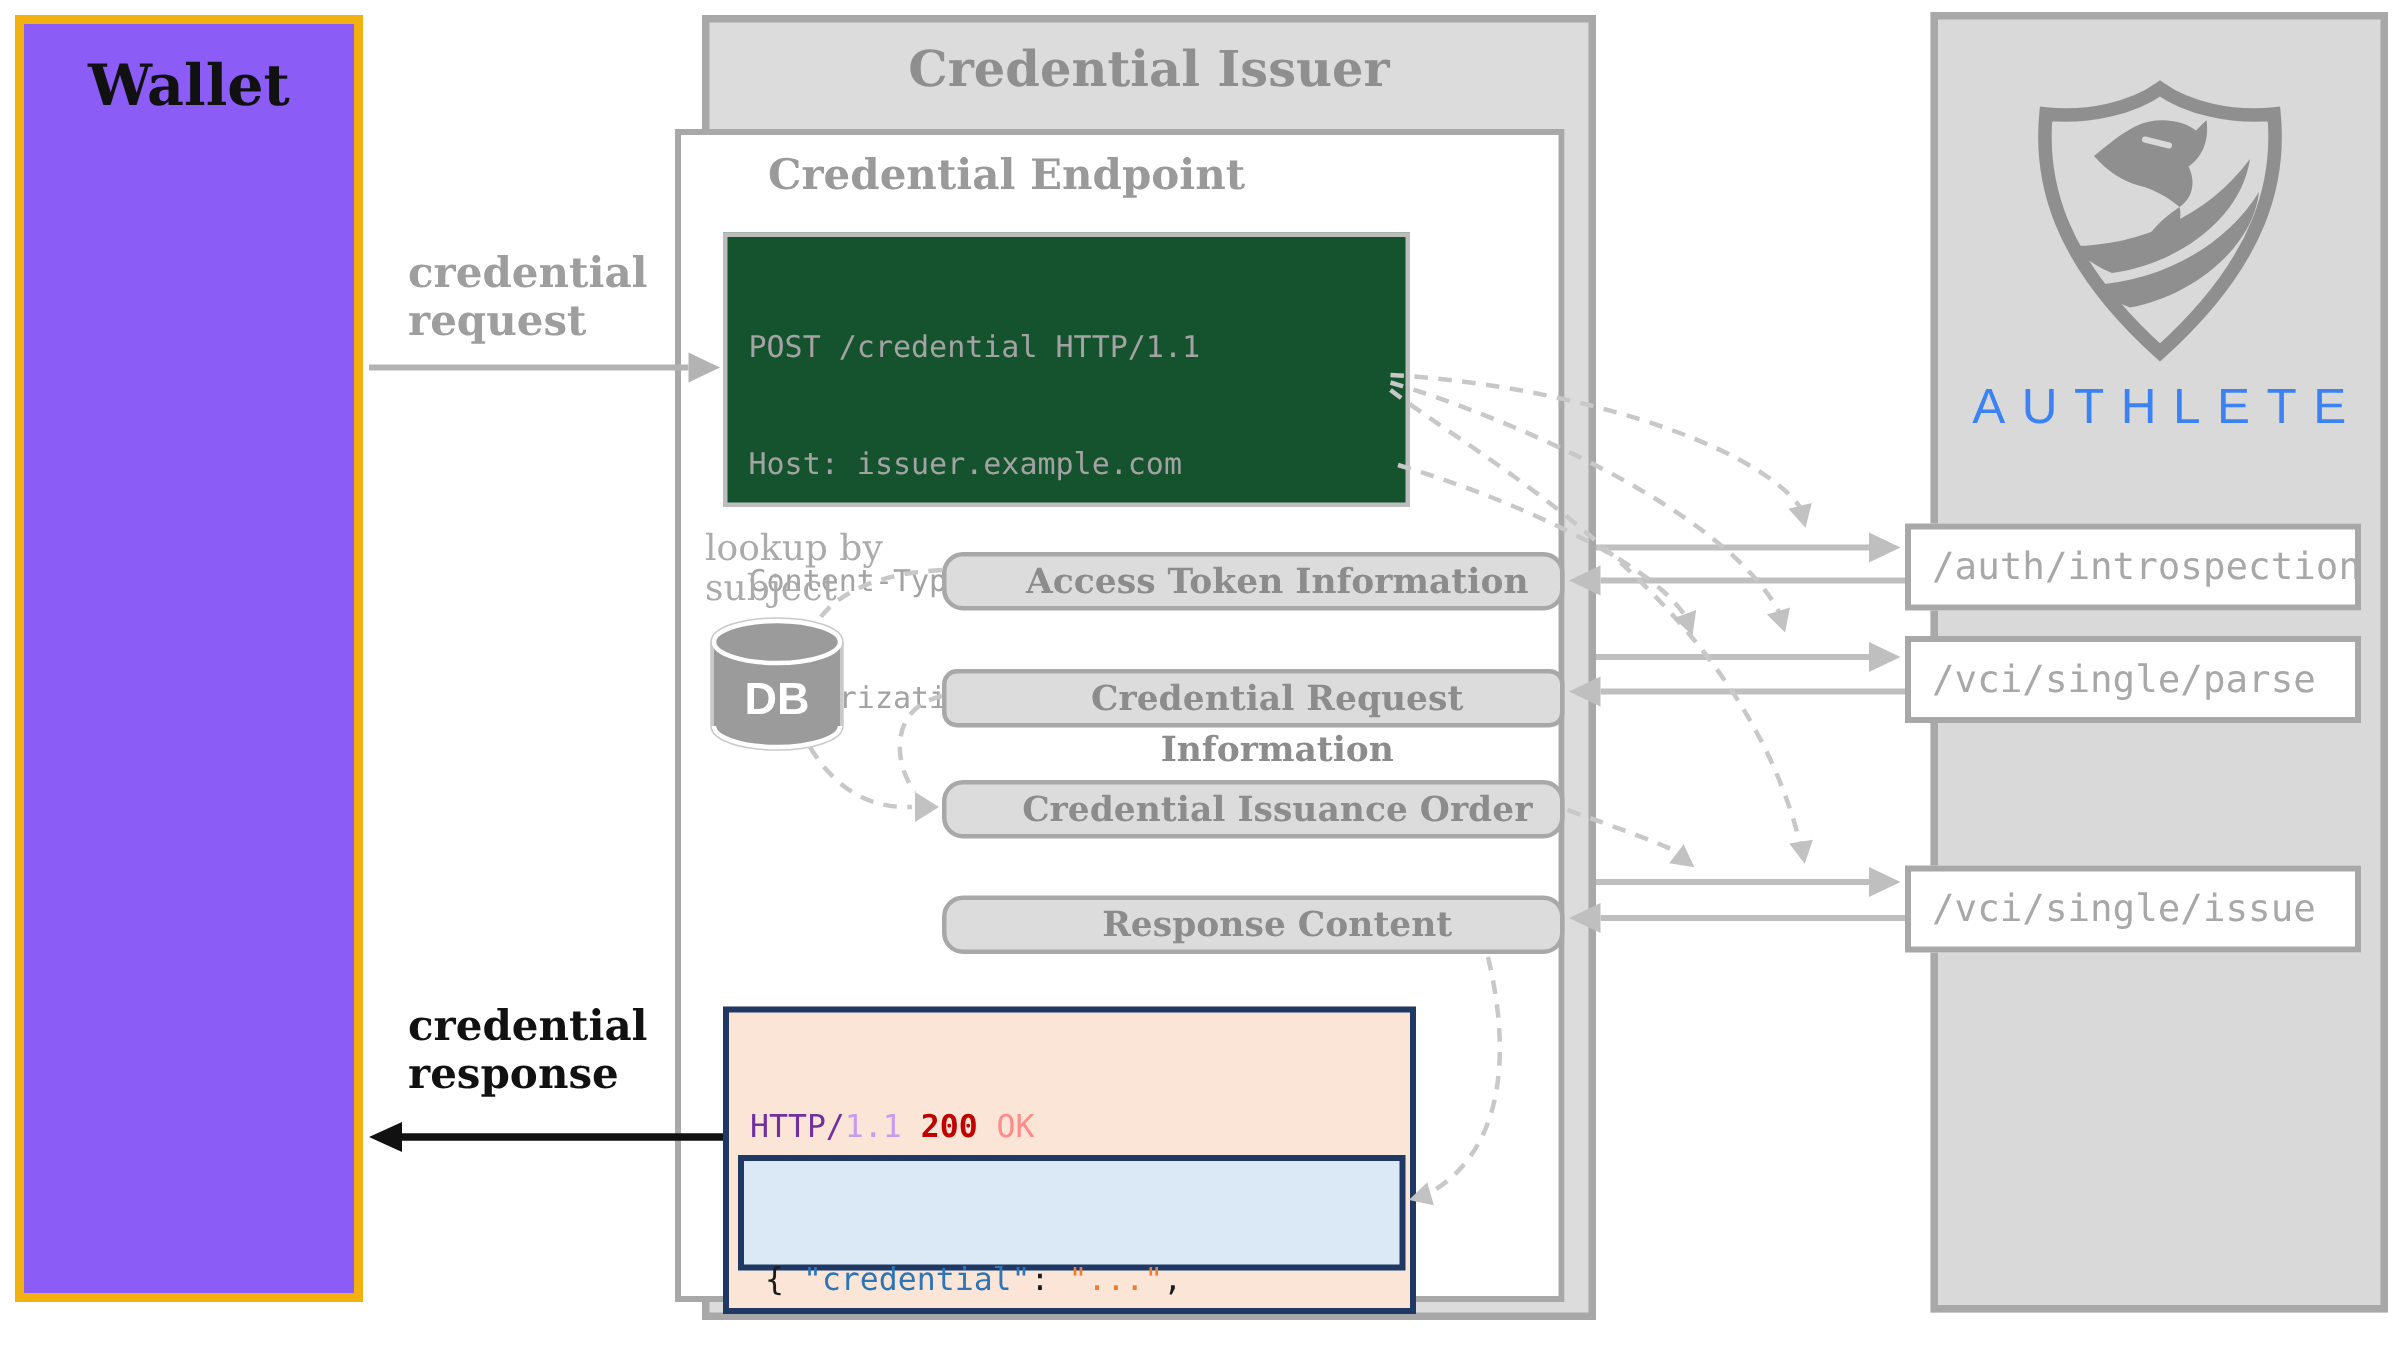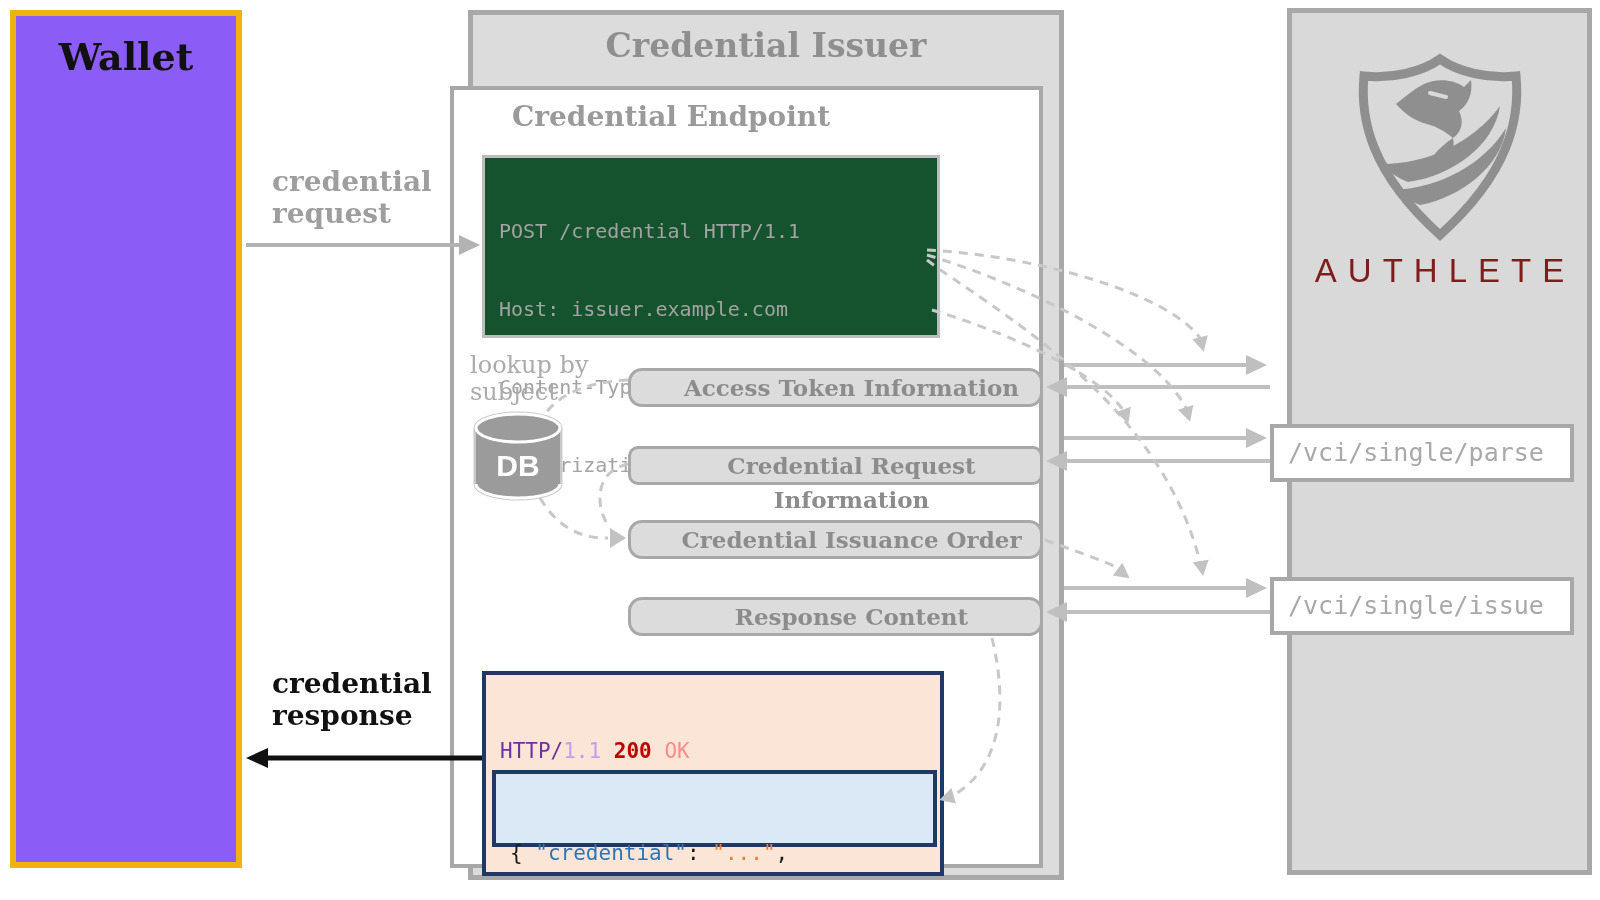--- a/index.html
+++ b/index.html
@@ -52,21 +52,21 @@
            text-align:center;font-weight:bold;font-size:23px;color:#8C8C8C;line-height:34px;padding-left:32px;}
 
   
   .sidelabel{font-weight:bold;font-size:28px;line-height:32px;}
   .lbl-req{left:272px;top:166px;color:#9E9E9E;}
   .lbl-resp{left:272px;top:668px;color:#111;}
 
   
   .authlete{left:1287px;top:8px;width:305px;height:867px;background:#D9D9D9;border:5px solid #A8A8A8;}
   .brand{left:1297px;top:252px;width:285px;text-align:center;font-family:"Liberation Sans",sans-serif;
-         font-size:33px;letter-spacing:11px;text-indent:11px;color:#7f1d1d;}
+         font-size:33px;letter-spacing:11px;text-indent:11px;color:#3b82f6;}
   .api-box{left:1270px;width:304px;height:58px;background:#fff;border:4px solid #A8A8A8;
            font-family:"DejaVu Sans Mono",monospace;font-size:25px;color:#A8A8A8;line-height:50px;padding-left:14px;}
 
   svg.overlay{position:absolute;left:0;top:0;width:1600px;height:900px;pointer-events:none;}
 </style>
 </head>
 <body>
 
 <div id="stage">
 
@@ -140,20 +140,21 @@
         <path d="M44,52 C54,44 62,37 72,32 C84,26 102,27 112,35 L119,28 C121,42 116,53 107,59 C112,69 110,80 101,86 C93,79 83,74 75,72 C63,69 53,62 44,52 Z"></path>
         <path d="M101,86 C86,96 76,108 72,122 L94,110 C100,102 103,94 101,86 Z"></path>
         <path d="M30,112 C74,112 120,92 148,54 C142,94 100,124 56,130 C46,126 37,120 30,112 Z"></path>
         <path d="M42,138 C88,136 132,112 154,76 C150,114 108,146 68,153 C58,149 49,144 42,138 Z"></path>
       </g>
       <line x1="78" y1="41" x2="94" y2="45" stroke="#D9D9D9" stroke-width="4" stroke-linecap="round"></line>
     </svg>
   </div>
   <div class="abs brand">AUTHLETE</div>
 
+  <div class="abs api-box" style="top:349px;">/auth/introspection</div>
   <div class="abs api-box" style="top:424px;">/vci/single/parse</div>
   <div class="abs api-box" style="top:577px;">/vci/single/issue</div>
 
   <svg class="overlay">
 
     <g stroke="#B3B3B3" fill="#B3B3B3">
       <line x1="246" y1="245" x2="459" y2="245" stroke-width="4"></line>
       <polygon points="459,235 459,255 480,245" stroke="none"></polygon>
     </g>
 

